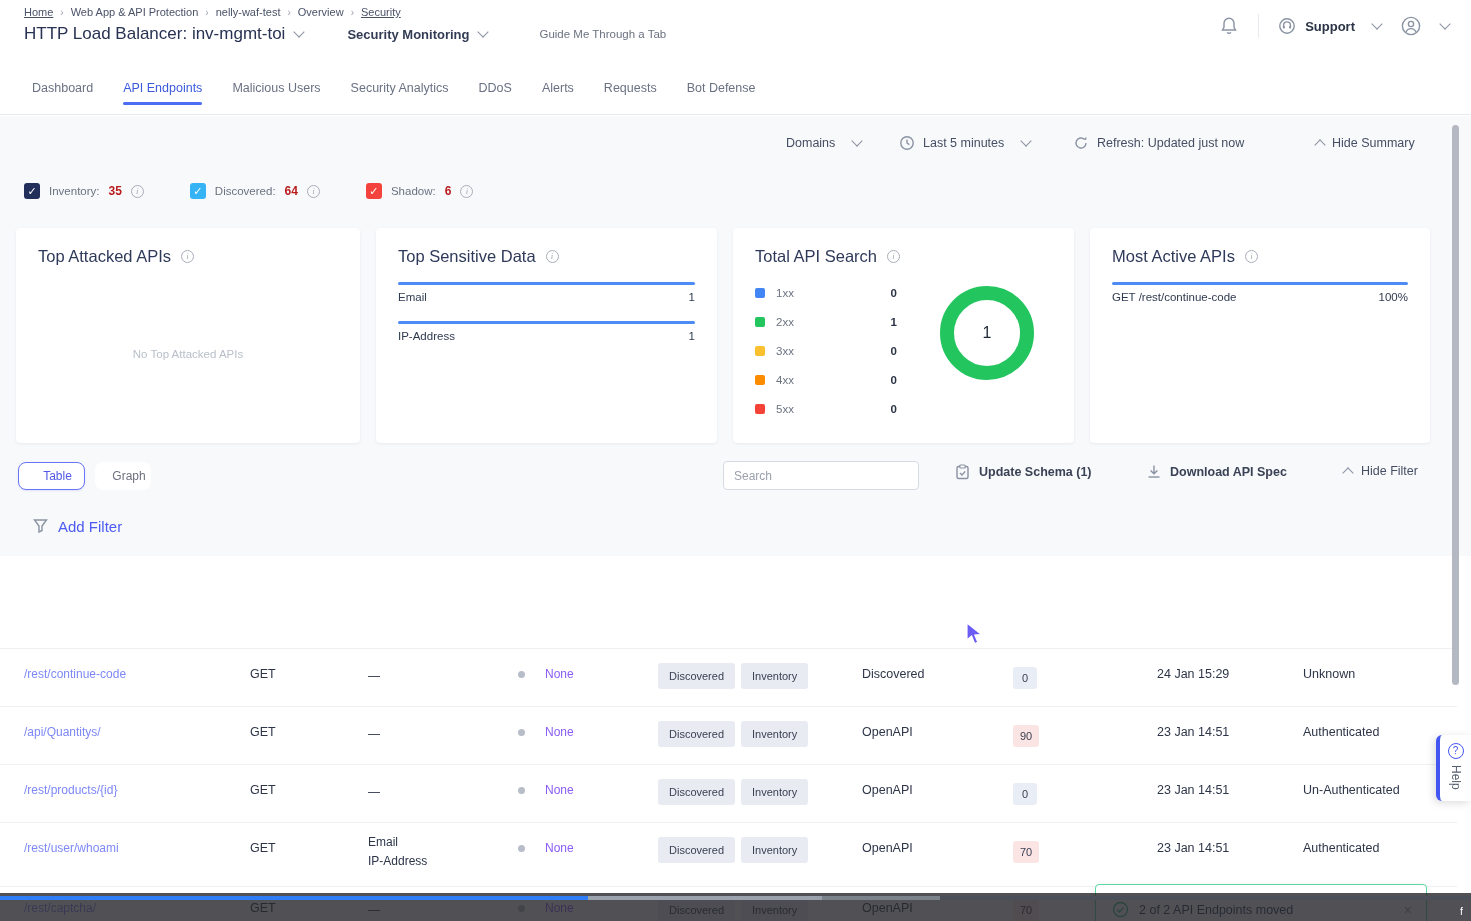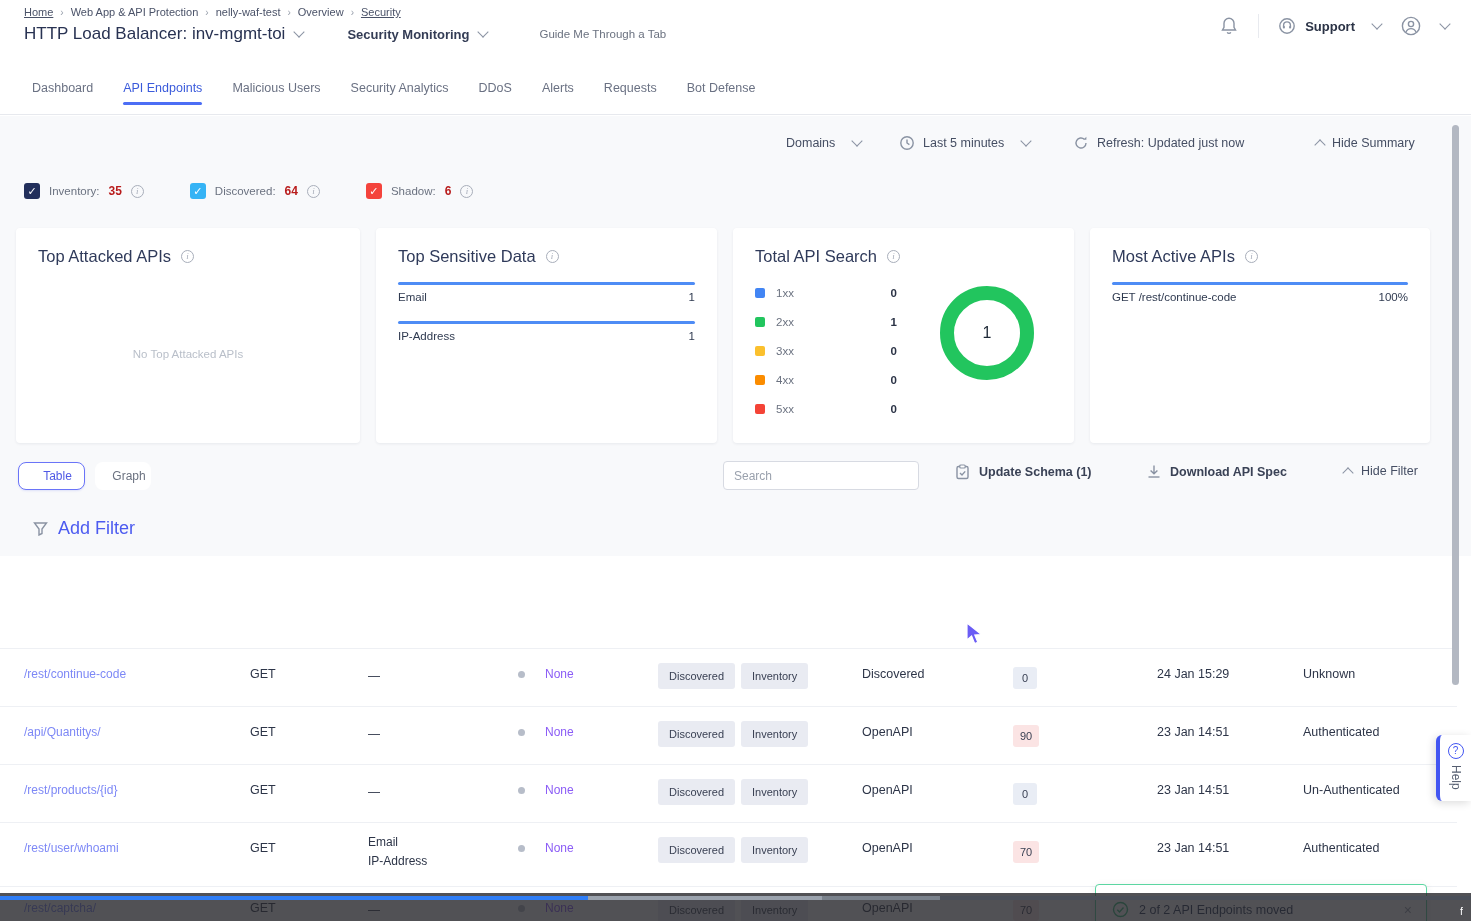--- a/index.html
+++ b/index.html
@@ -67,21 +67,21 @@
   .vt { position:absolute; top:462px; left:18px; display:flex; }
   .btn { height:28px; background:#fff; border-radius:8px; font-size:12px; display:flex; align-items:center; justify-content:center; cursor:pointer;padding-left:12px; }
   .btn.table { width:67px; border:1px solid #6a74f8; color:#5059e5; box-shadow:0 1px 2px rgba(90,100,240,.15); }
   .btn.graph { width:56px; margin-left:10px; color:#6b7280; }
   .search { position:absolute; top:461px; left:723px; width:196px; height:29px; border:1px solid #d7dae2; border-radius:4px; background:#fff; font-size:12px; color:#3a4154; padding:0 10px; font-family:inherit; }
   .search::placeholder { color:#9aa1ad; }
   .action { position:absolute; top:464px; display:flex; align-items:center; gap:9px; font-size:12.5px; font-weight:600; color:#3a4256; cursor:pointer; }
   .a-schema { left:955px; }
   .a-dl { left:1147px; }
   .a-hidef { left:1334px; font-weight:400; color:#454e63; }
-  .addf { position:absolute; top:518px; left:33px; display:flex; align-items:center; gap:10px; font-size:18px; color:#4c5bf0; cursor:pointer; }
+  .addf { position:absolute; top:518px; left:33px; display:flex; align-items:flex-start; gap:10px; font-size:15px; color:#4c5bf0; cursor:pointer; }
 
   
   .tarea { position:absolute; top:556px; left:0; right:0; bottom:0; background:#fff; }
   .trow { position:absolute; left:0; right:14px; border-top:1px solid #eef0f4; }
   .cell { position:absolute; top:18px; font-size:12px; color:#2d3548; }
   .c-endpoint { left:24px; color:#7d88f6; text-decoration:none; cursor:pointer; }
   .c-method { left:250px; font-size:12.5px; }
   .c-sens { left:368px; line-height:19px; }
   .c-threat { left:518px; display:flex; align-items:center; gap:20px; color:#8b5cf6; }
   .dot { width:7px; height:7px; border-radius:50%; background:#b7bdc9; }

